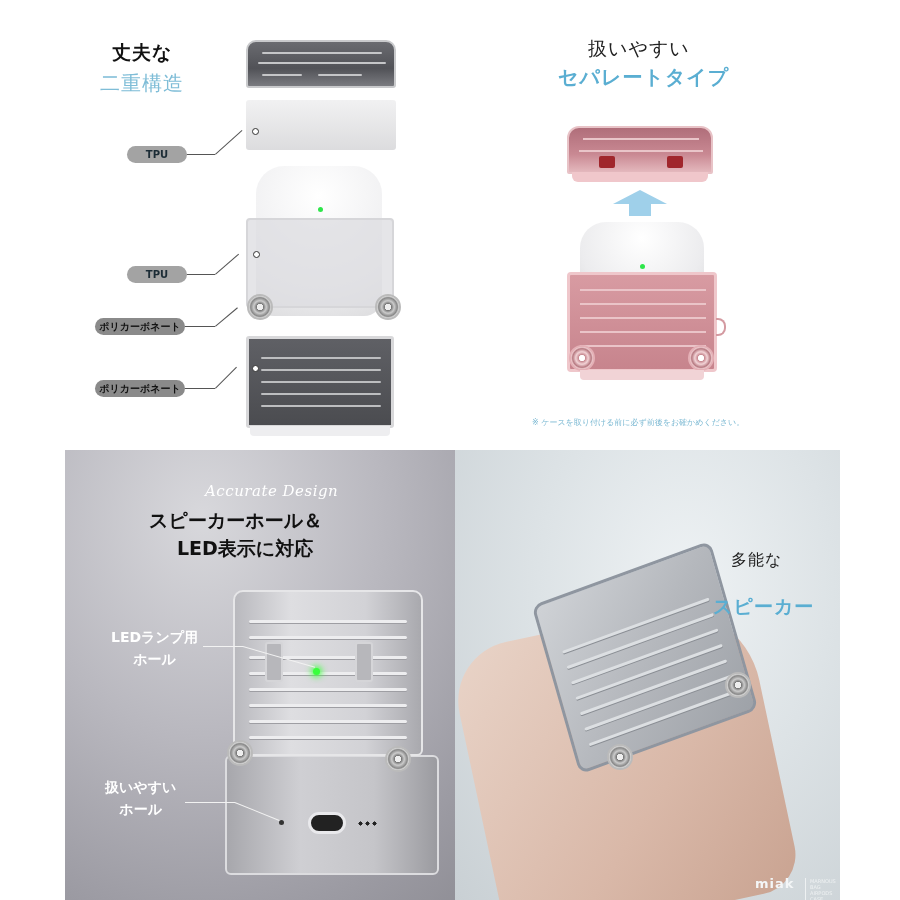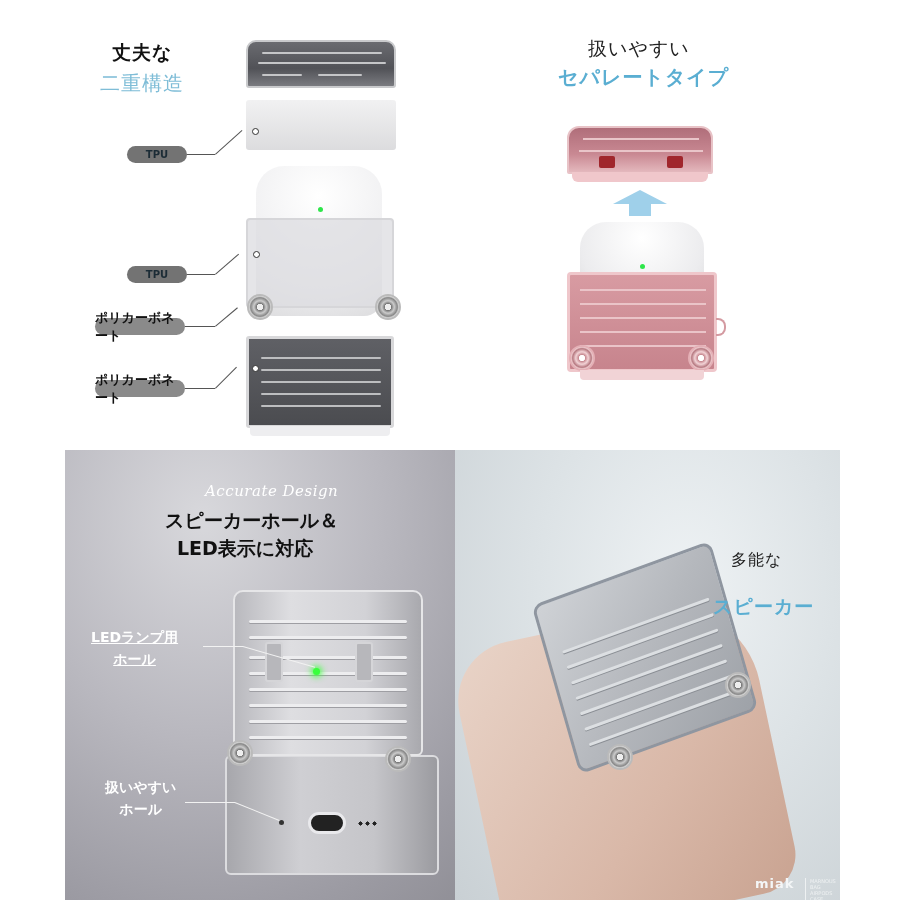--- a/index.html
+++ b/index.html
@@ -7,22 +7,22 @@
   body { font-family: "DejaVu Sans", "Liberation Sans", sans-serif; position:relative; }
 
   .abs { position:absolute; }
 
   
   .tl-title1 { left:112px; top:40px; font-size:19px; font-weight:bold; color:#111; letter-spacing:1px; }
   .tl-title2 { left:100px; top:70px; font-size:20px; color:#7fbdd7; letter-spacing:1px; }
 
   .pill { height:17px; border-radius:9px; font-size:10px; font-weight:bold;
           display:flex; align-items:center; justify-content:center; color:#1c2c36; }
-  .pill.tpu { background:#737373; width:60px; }
-  .pill.pc  { background:#8a8a8a; color:#111; width:90px; font-size:13px;font-family:Liberation Serif, serif; }
+  .pill.tpu { background:#a3a3a3; width:60px; }
+  .pill.pc  { background:#8a8a8a; color:#111; width:90px; font-size:10px;font-family:Liberation Serif, serif; }
 
   .leader { position:absolute; height:1.2px; background:#555; transform-origin:0 0; }
   .dot { width:7px; height:7px; border-radius:50%; border:1.5px solid #333; background:#fff; }
 
   
   .part { position:absolute; }
   .lid-dark { background:linear-gradient(#6a6b70,#515257 60%,#7a7b80); border-radius:10px 10px 3px 3px;
               border:2px solid #c9cacc; }
   .lid-dark .rib { position:absolute; height:2px; background:#c5c6c8; border-radius:1px; }
   .tpu-top { background:linear-gradient(#f1f1f2,#dcdcde); border-radius:3px; }
@@ -43,21 +43,21 @@
   .arrow-stem { width:22px; height:12px; background:#9fd0ea; }
   .pink-body { background:linear-gradient(#d89ba2,#c7848d); border:3px solid #efc7cb; border-radius:4px; }
   .pink-body .rib { position:absolute; height:2px; background:#eac4c8; }
   .wheel.pink { background:radial-gradient(circle,#fff 18%,#c88a92 22%,#f2d3d6 40%,#b77a82 60%,#f0d0d3 70%); border-color:#e4b0b6; }
   .note { font-size:8px; color:#7cb9d3; line-height:13px; }
 
   
   .bl { left:65px; top:450px; width:457px; height:450px;
         background:radial-gradient(ellipse at 30% 15%, #d8d8dc 0%, #b9b8bf 40%, #9c9ba3 75%, #8a8990 100%); overflow:hidden; }
   .script { left:140px; top:32px; font-family:"DejaVu Serif", serif; font-style:italic; color:#fff; font-size:15px; letter-spacing:0.5px; }
-  .bl-h1 { left:100px; top:58px; font-size:19px; font-weight:bold; color:#111; white-space:nowrap; }
+  .bl-h1 { left:84px; top:58px; font-size:19px; font-weight:bold; color:#111; white-space:nowrap; }
   .bl-h2 { left:112px; top:86px; font-size:19px; font-weight:bold; color:#111; white-space:nowrap; }
   .callout { color:#fff; font-size:14px; font-weight:bold; text-align:center; line-height:22px; }
   .callout-line { position:absolute; height:1px; background:#f2f2f2; transform-origin:0 0; }
   .silver-upper { background:linear-gradient(90deg,#b9b9be,#dedee1 30%,#d2d2d6 70%,#a9a9ae); border-radius:10px 10px 6px 6px; border:2px solid #e6e6e8; }
   .silver-upper .rib { position:absolute; height:3px; background:#ededef; border-radius:2px; box-shadow:0 1px 0 #9e9ea3; }
   .silver-lower { background:linear-gradient(90deg,#a7a7ac,#cfcfd3 35%,#c5c5c9 70%,#9b9ba0); border-radius:6px; border:2px solid #dcdcdf; }
   .led { width:7px; height:7px; border-radius:50%; background:#38ff3c; box-shadow:0 0 6px 2px #48ff48; }
 
   
   .br { left:455px; top:450px; width:385px; height:450px;
@@ -144,20 +144,21 @@
     <div class="rib" style="left:10px;top:42px;width:126px;"></div>
     <div class="rib" style="left:10px;top:56px;width:126px;"></div>
     <div class="rib" style="left:10px;top:70px;width:126px;"></div>
   </div>
   <div class="abs wheel pink" style="left:569px;top:345px;"></div>
   <div class="abs wheel pink" style="left:688px;top:345px;"></div>
   <div class="abs" style="left:580px;top:370px;width:124px;height:10px;background:#f1d3d6;border-radius:0 0 4px 4px;"></div>
   <div class="abs" style="left:716px;top:318px;width:10px;height:18px;border:2px solid #d49aa1;border-left:none;border-radius:0 8px 8px 0;"></div>
 
   <div class="abs note" style="left:532px;top:416px;width:260px;">
+    <div>※ ケースを取り付ける前に必ず前後をお確かめください。</div>
   </div>
 </div>
 
 <div class="abs bl">
   <div class="abs script">Accurate Design</div>
   <div class="abs bl-h1">スピーカーホール＆</div>
   <div class="abs bl-h2">LED表示に対応</div>
 
   <div class="abs silver-lower" style="left:160px;top:305px;width:214px;height:120px;"></div>
   <div class="abs" style="left:243px;top:362px;width:38px;height:22px;border-radius:11px;background:#222;border:3px solid #e9e9ec;"></div>
@@ -173,21 +174,21 @@
     <div class="rib" style="left:14px;top:112px;width:158px;"></div>
     <div class="rib" style="left:14px;top:128px;width:158px;"></div>
     <div class="rib" style="left:14px;top:144px;width:158px;"></div>
   </div>
   <div class="abs" style="left:200px;top:192px;width:18px;height:40px;background:#b7b7bb;border:2px solid #d5d5d8;border-radius:3px;"></div>
   <div class="abs" style="left:290px;top:192px;width:18px;height:40px;background:#b7b7bb;border:2px solid #d5d5d8;border-radius:3px;"></div>
   <div class="abs led" style="left:248px;top:218px;"></div>
   <div class="abs wheel" style="left:162px;top:290px;"></div>
   <div class="abs wheel" style="left:320px;top:296px;"></div>
 
-  <div class="abs callout" style="left:26px;top:176px;text-decoration:underline;">
+  <div class="abs callout" style="left:46px;top:176px;">
     <div>LEDランプ用</div>
     <div>ホール</div>
   </div>
   <div class="callout-line" style="left:138px;top:196px;width:40px;"></div>
   <div class="callout-line" style="left:178px;top:196px;width:75px;transform:rotate(16deg);"></div>
 
   <div class="abs callout" style="left:40px;top:326px;">
     <div>扱いやすい</div>
     <div>ホール</div>
   </div>

